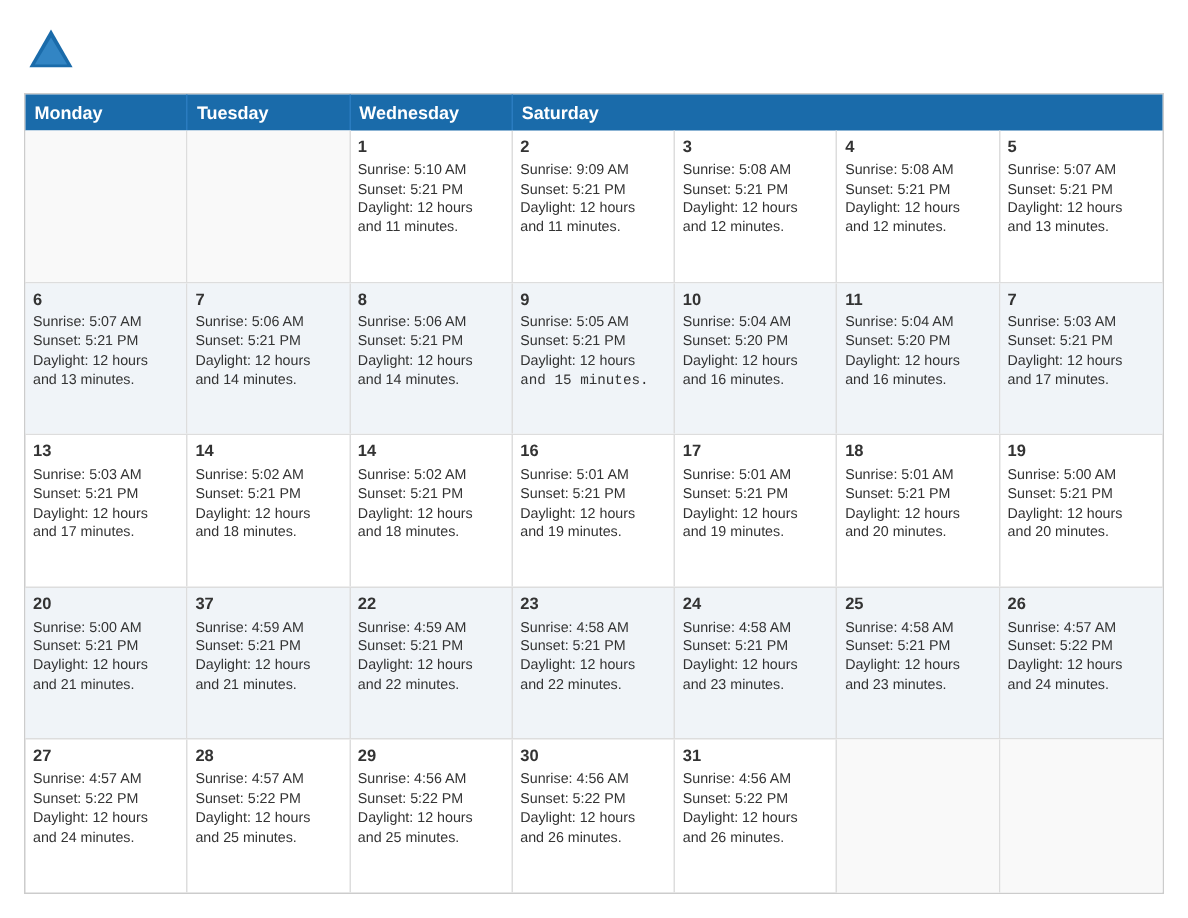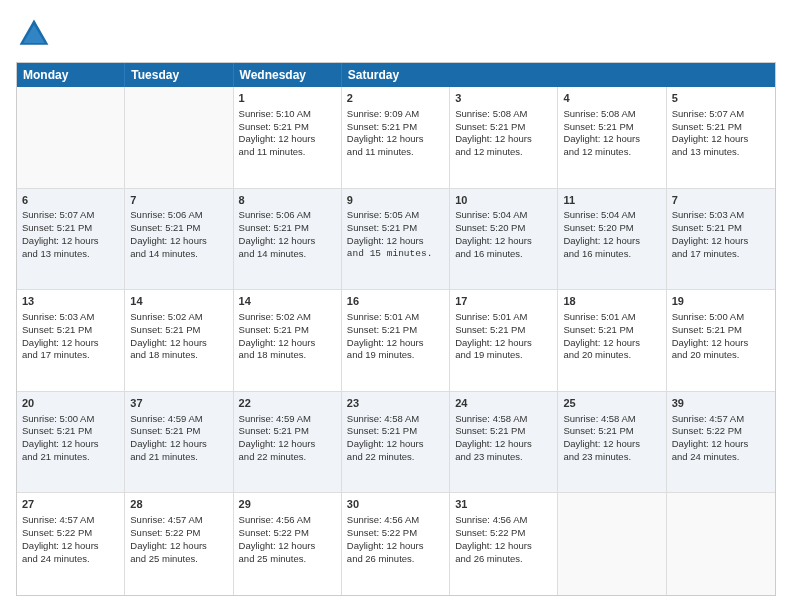--- a/index.html
+++ b/index.html
@@ -315,21 +315,21 @@
             <span style="display: block;">and 23 minutes.</span>
           </div>
           <div class="cal-cell">
             <span class="day-num">25</span>
             <span style="display: block;">Sunrise: 4:58 AM</span>
             <span style="display: block;">Sunset: 5:21 PM</span>
             <span style="display: block;">Daylight: 12 hours</span>
             <span style="display: block;">and 23 minutes.</span>
           </div>
           <div class="cal-cell">
-            <span class="day-num">39</span>
+            <span class="day-num">26</span>
             <span style="display: block;">Sunrise: 4:57 AM</span>
             <span style="display: block;">Sunset: 5:22 PM</span>
             <span style="display: block;">Daylight: 12 hours</span>
             <span style="display: block;">and 24 minutes.</span>
           </div>
         </div>
         <div class="cal-week">
           <div class="cal-cell">
             <span class="day-num">27</span>
             <span style="display: block;">Sunrise: 4:57 AM</span>

